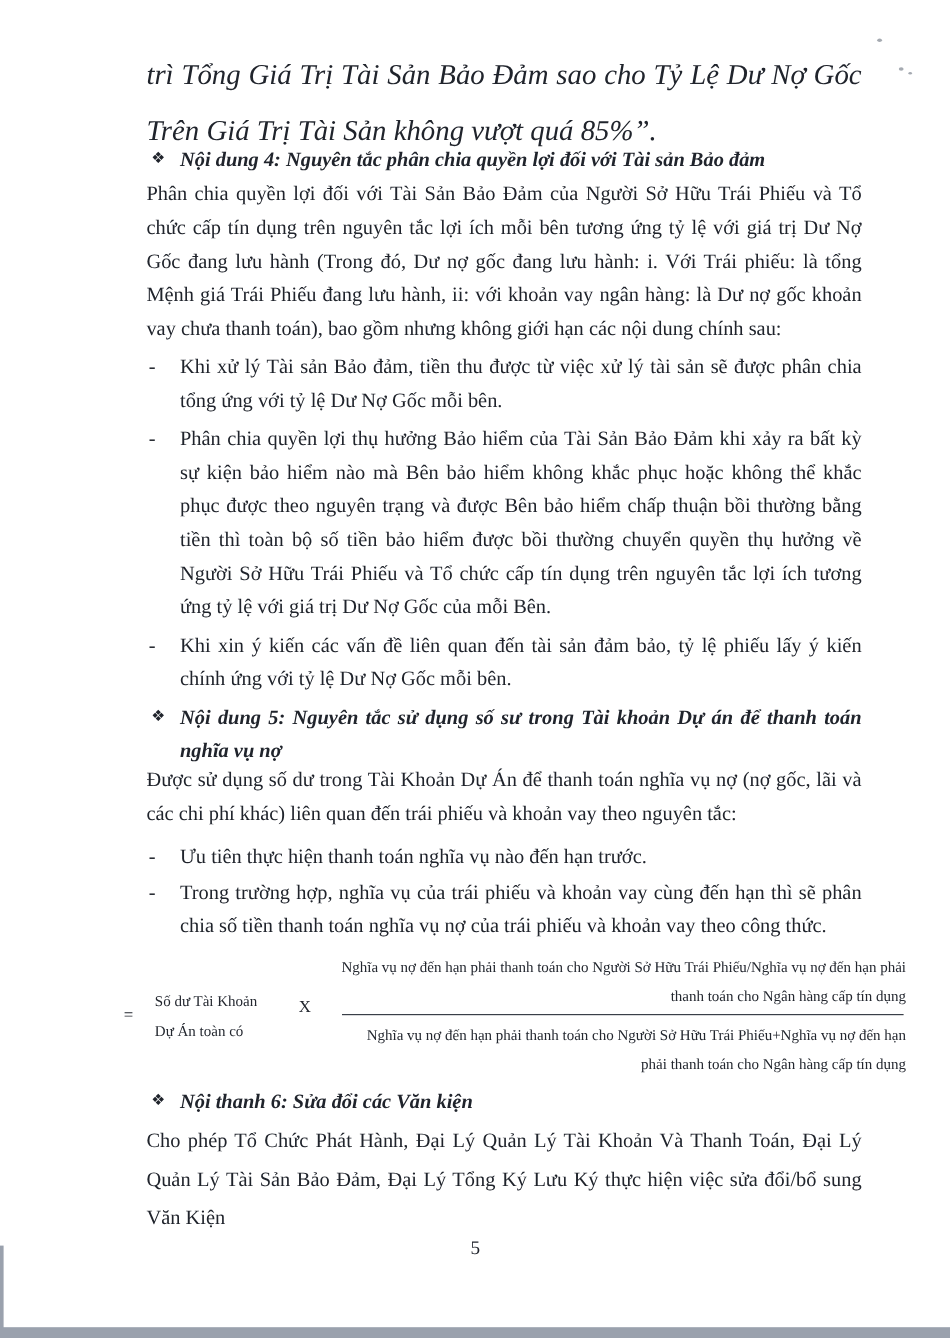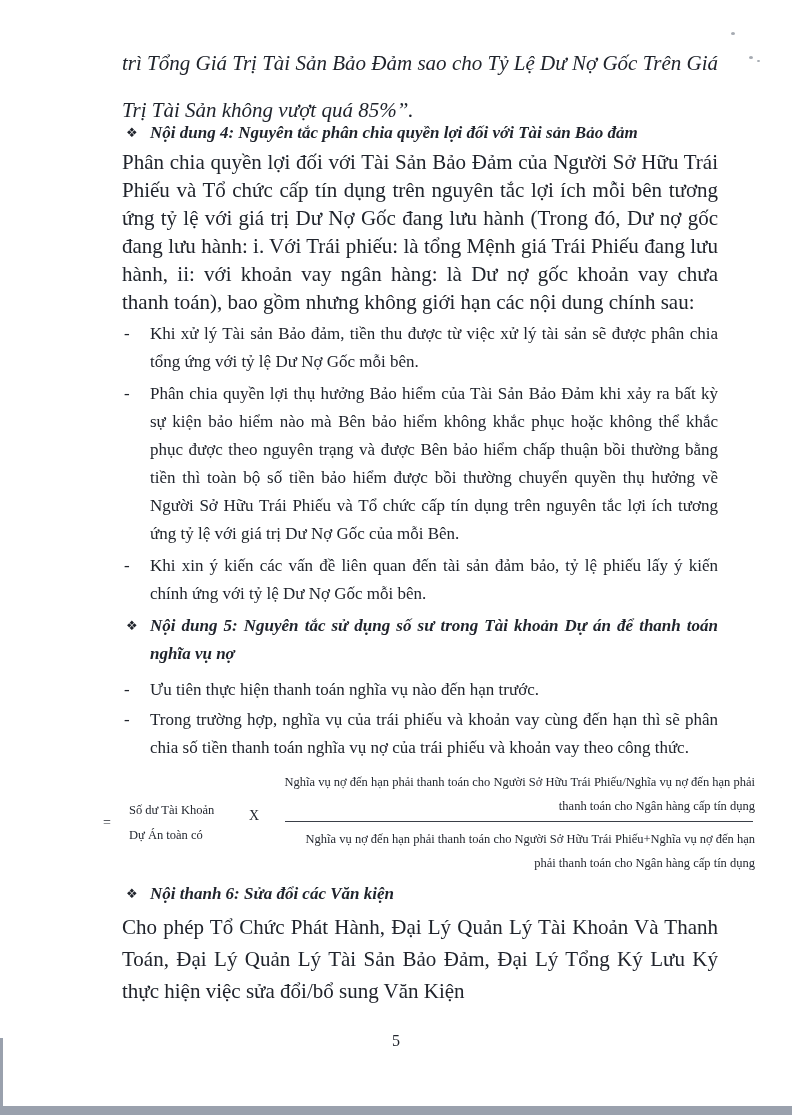--- a/index.html
+++ b/index.html
@@ -15,21 +15,21 @@
     margin: 0 auto;
   }
   .content {
     position: absolute;
     top: 40px;
     left: 122px;
     width: 596px;
   }
   .intro-quote {
     font-style: italic;
-    font-size: 21px;
+    font-size: 24px;
     line-height: 47px;
     text-align: justify;
   }
   .heading-row {
     display: flex;
     align-items: flex-start;
     font-weight: bold;
     font-size: 17px;
     line-height: 30px;
   }
@@ -38,21 +38,21 @@
   .heading-row.h6 { margin-top: 4px; }
   .h-marker {
     flex: 0 0 28px;
     padding-left: 4px;
     font-family: "DejaVu Sans", sans-serif;
     font-size: 13px;
     font-weight: normal;
   }
   .h-text { flex: 1; text-align: justify; font-style: italic; }
   .para {
-    font-size: 21px;
+    font-size: 17px;
     line-height: 28px;
     text-align: justify;
   }
   .para.p5 { margin-top: -4px; }
   .para.p6 { margin-top: 2px; line-height: 32px; }
   .bullet-item {
     display: flex;
     align-items: flex-start;
     margin-top: 4px;
     font-size: 17px;
@@ -158,20 +158,21 @@
     <div class="bullet-item">
       <span class="b-marker">-</span>
       <span class="b-text">Khi xin ý kiến các vấn đề liên quan đến tài sản đảm bảo, tỷ lệ phiếu lấy ý kiến chính ứng với tỷ lệ Dư Nợ Gốc mỗi bên.</span>
     </div>
 
     <div class="heading-row h5">
       <span class="h-marker">❖</span>
       <span class="h-text">Nội dung 5: Nguyên tắc sử dụng số sư trong Tài khoản Dự án để thanh toán nghĩa vụ nợ</span>
     </div>
 
+    <p class="para p5">Được sử dụng số dư trong Tài Khoản Dự Án để thanh toán nghĩa vụ nợ (nợ gốc, lãi và các chi phí khác) liên quan đến trái phiếu và khoản vay theo nguyên tắc:</p>
 
     <div class="bullet-item gap8">
       <span class="b-marker">-</span>
       <span class="b-text">Ưu tiên thực hiện thanh toán nghĩa vụ nào đến hạn trước.</span>
     </div>
     <div class="bullet-item gap2">
       <span class="b-marker">-</span>
       <span class="b-text">Trong trường hợp, nghĩa vụ của trái phiếu và khoản vay cùng đến hạn thì sẽ phân chia số tiền thanh toán nghĩa vụ nợ của trái phiếu và khoản vay theo công thức.</span>
     </div>
 

